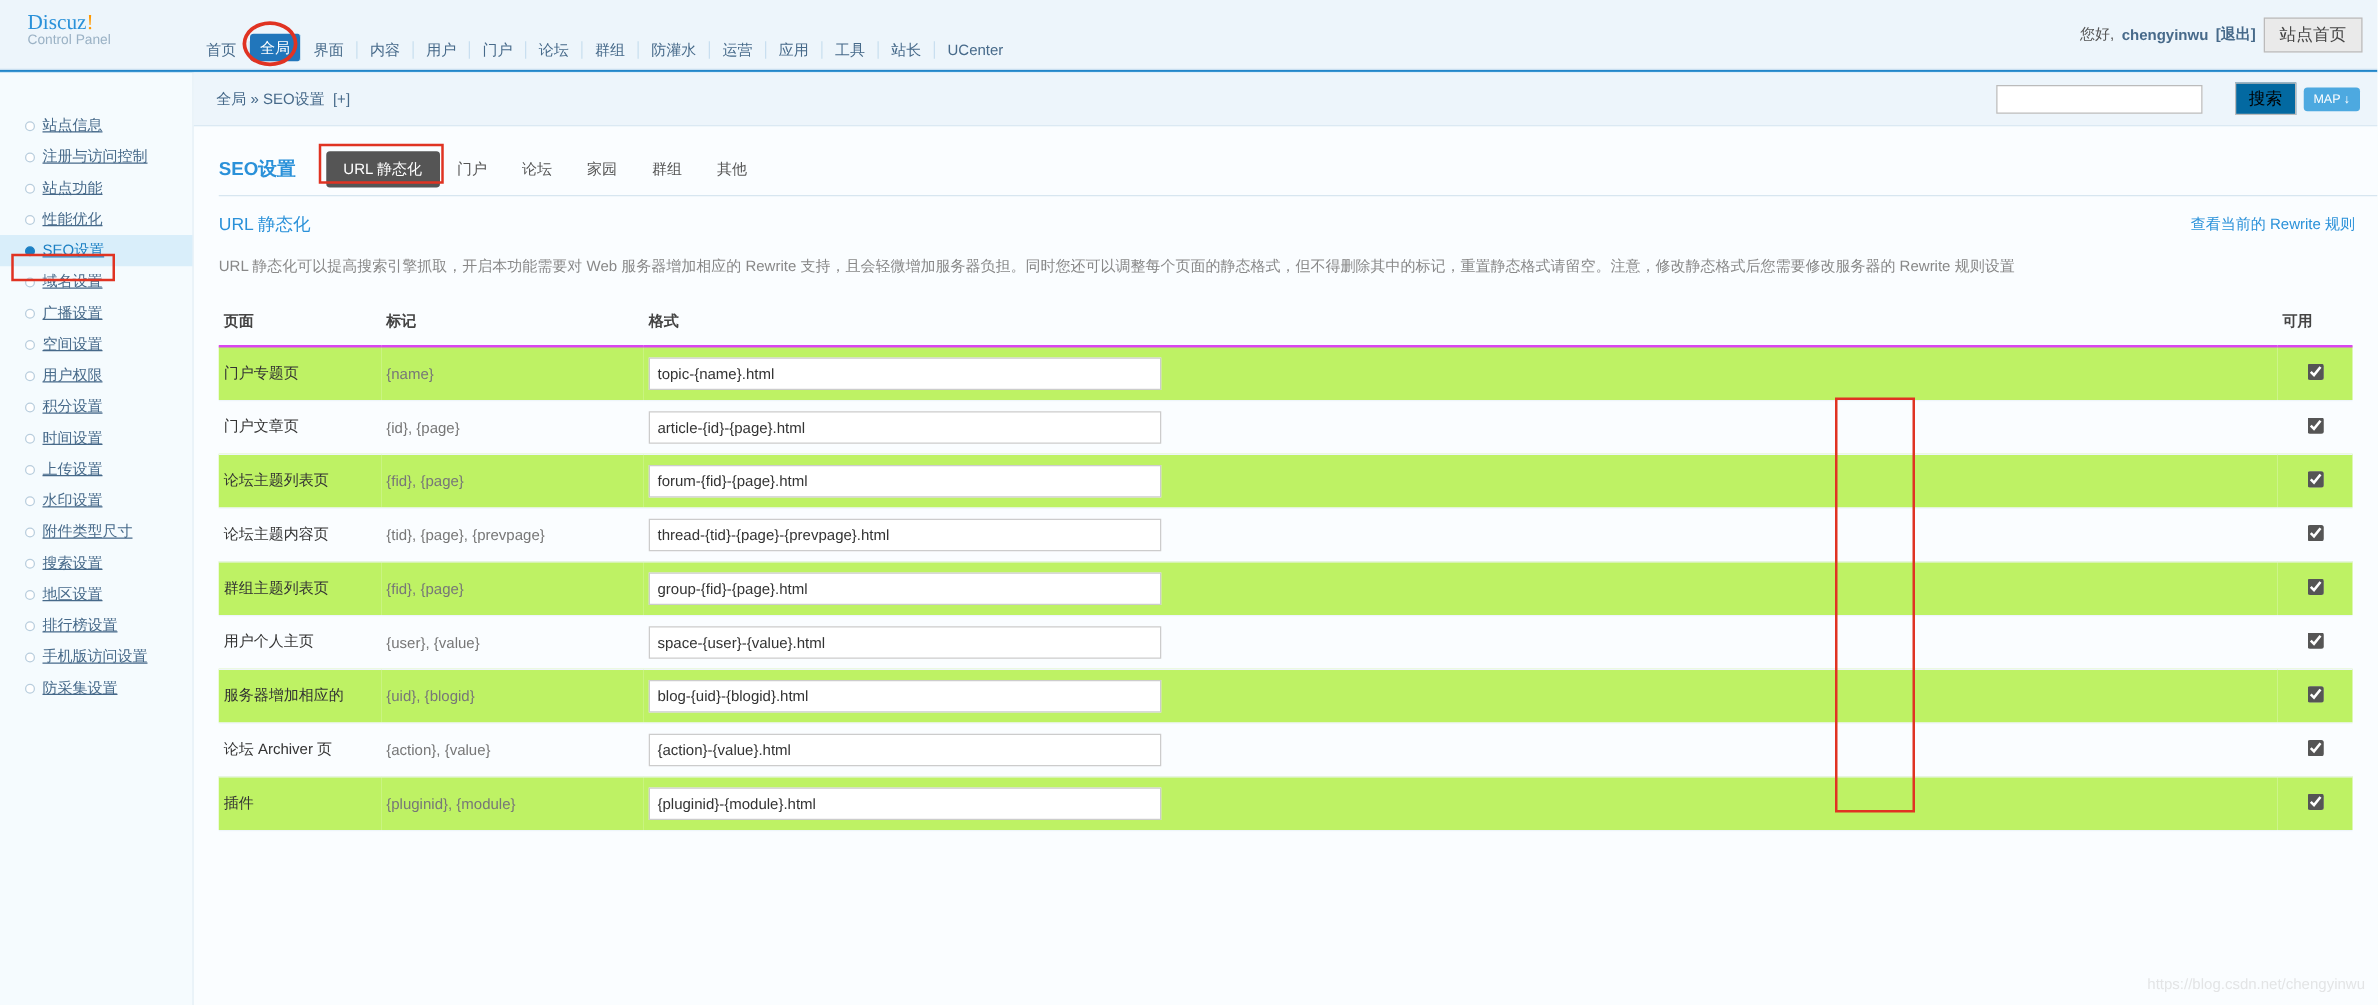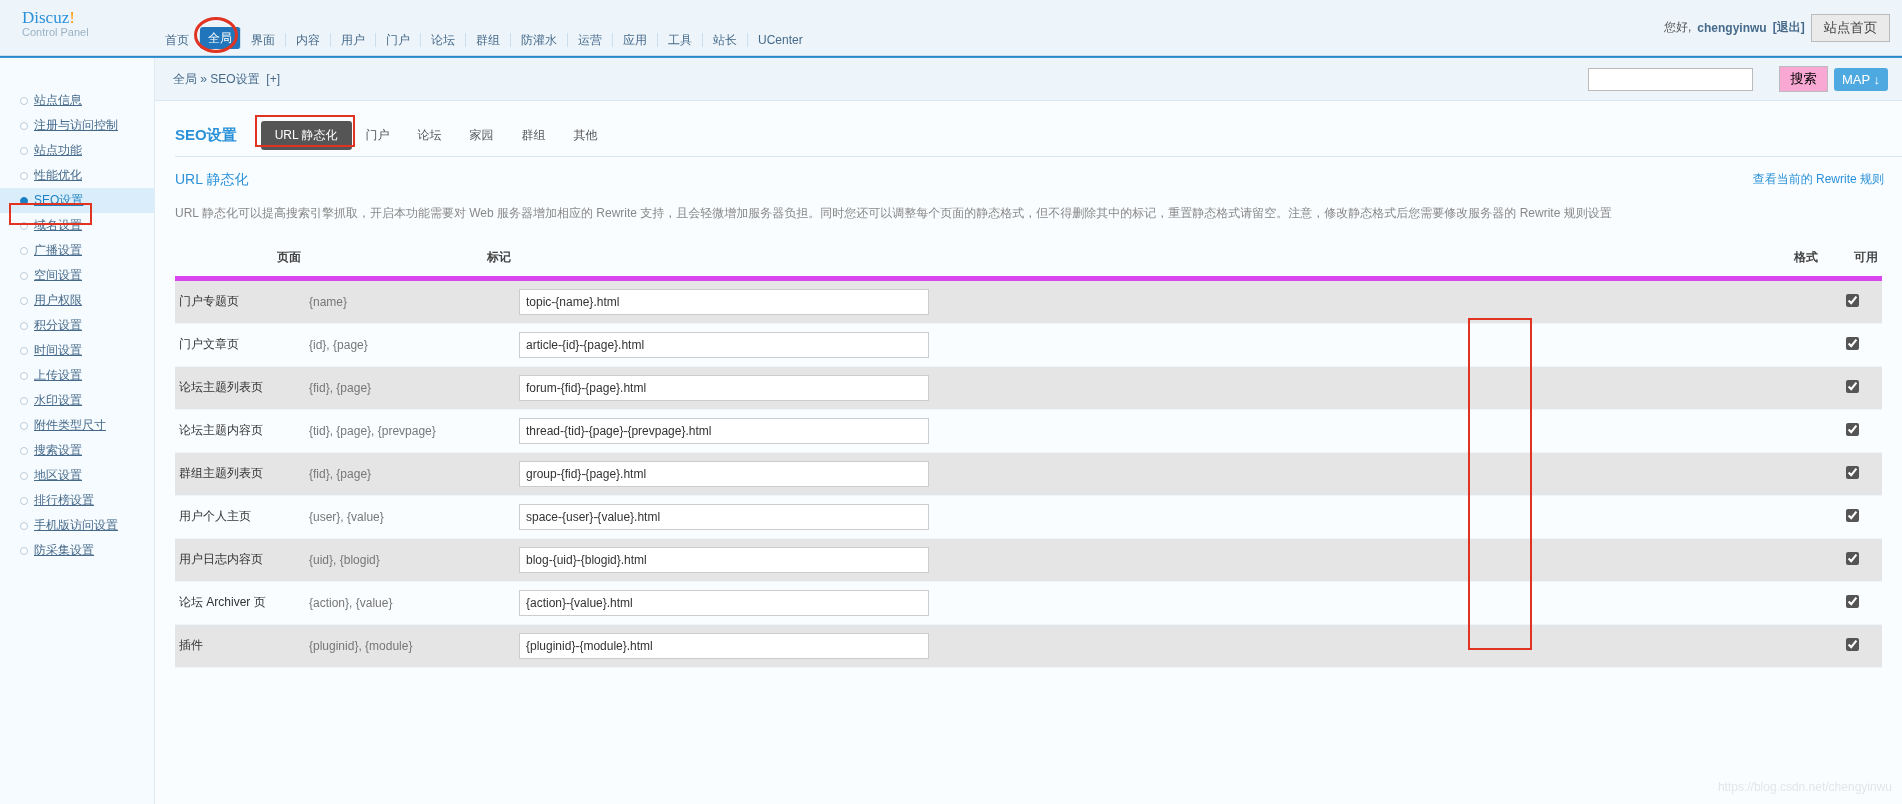--- a/index.html
+++ b/index.html
@@ -36,45 +36,45 @@
 .red-box { position: absolute; border: 2px solid #e03322; pointer-events: none; }
 
 .content { flex: 1; background: #fafdff; padding-top: 0; }
 
 
 .crumb-row { display: flex; justify-content: space-between; align-items: center; padding: 8px 14px 8px 18px; background: #edf5fb; border-bottom: 1px solid #dbe9f3; }
 .crumb { color: #476a8a; }
 .crumb .plus { color: #476a8a; }
 .search-group { display: flex; gap: 6px; align-items: center; }
 .search-input { width: 165px; height: 23px; border: 1px solid #bbb; padding: 0 4px; }
-.search-btn { border: 1px solid #bbb; background: #f9a8d4; padding: 3px 10px; cursor: pointer; margin-left: 20px; }
-.map-btn { background: #4da9e0; color: #fff; padding: 4px 8px; border-radius: 3px; font-size: 13px; cursor: pointer; }
+.search-btn { border: 1px solid #bbb; background: #0369a1; padding: 3px 10px; cursor: pointer; margin-left: 20px; }
+.map-btn { background: #4da9e0; color: #fff; padding: 4px 8px; border-radius: 3px; font-size: 10px; cursor: pointer; }
 
 
 .subtabs-wrap { padding: 20px 0 0 20px; position: relative; }
 .subtabs { display: flex; align-items: center; gap: 0; border-bottom: 1px solid #d7e6f0; padding-bottom: 6px; }
 .pagetitle { color: #2a91d9; font-size: 15px; font-weight: bold; margin-right: 24px; }
 .subtabs .tab { padding: 6px 14px; color: #555; cursor: pointer; }
 .subtabs .tab.active { background: #555; color: #fff; border-radius: 3px; }
 
 
 .note { padding: 18px 20px 10px 40px; color: #555; position: relative; }
 .note::before { content: '\25CF'; color: #bbb; position: absolute; left: 24px; top: 18px; font-size: 8px; }
 
 
 .section-head { display: flex; justify-content: space-between; padding: 14px 18px 6px 20px; }
 .section-title { color: #2a91d9; font-size: 14px; font-weight: normal; }
 .section-link { color: #2a91d9; cursor: pointer; }
 .section-desc { padding: 8px 20px 14px 20px; color: #888; line-height: 1.8; }
 
 
 .tbl { width: calc(100% - 40px); margin-left: 20px; border-collapse: collapse; }
-.tbl th { text-align: right; font-weight: normal; font-weight: bold; padding: 10px 4px; border-bottom: 5px solid #d946ef; color: #444; }
+.tbl th { text-align: left; font-weight: normal; font-weight: bold; padding: 10px 4px; border-bottom: 2px solid #d946ef; color: #444; }
 .tbl td { padding: 8px 4px; border-bottom: 1px solid #eef5fa; vertical-align: middle; }
-.tbl tr.zebra td { background: #e5e5e5; }
+.tbl tr.zebra td { background: #bef264; }
 .col-page { width: 130px; }
 .col-tag { width: 210px; color: #777; margin-left: 31px; }
 .col-fmt { width: auto; }
 .col-avail { width: 60px; text-align: center; }
 .fmt-input { width: 410px; height: 26px; border: 1px solid #ccc; padding: 0 6px; font-size: 12px; color: #333; background: #fff; }
 .check { accent-color: #555; }
 
 
 .watermark { position: fixed; right: 10px; bottom: 10px; color: #ccc; opacity: .5; font-size: 12px; pointer-events: none; }
 </style>
@@ -211,21 +211,21 @@
             <td class="col-fmt"><input class="fmt-input" value="group-{fid}-{page}.html" style=""></td>
             <td class="col-avail"><input type="checkbox" class="check" checked="" style=""></td>
           </tr>
           <tr>
             <td class="col-page">用户个人主页</td>
             <td class="col-tag">{user}, {value}</td>
             <td class="col-fmt"><input class="fmt-input" value="space-{user}-{value}.html" style=""></td>
             <td class="col-avail"><input type="checkbox" class="check" checked="" style=""></td>
           </tr>
           <tr class="zebra">
-            <td class="col-page">用户日志内容页</td>
+            <td class="col-page">服务器增加相应的</td>
             <td class="col-tag">{uid}, {blogid}</td>
             <td class="col-fmt"><input class="fmt-input" value="blog-{uid}-{blogid}.html" style=""></td>
             <td class="col-avail"><input type="checkbox" class="check" checked="" style=""></td>
           </tr>
           <tr>
             <td class="col-page">论坛 Archiver 页</td>
             <td class="col-tag">{action}, {value}</td>
             <td class="col-fmt"><input class="fmt-input" value="{action}-{value}.html" style=""></td>
             <td class="col-avail"><input type="checkbox" class="check" checked="" style=""></td>
           </tr>

